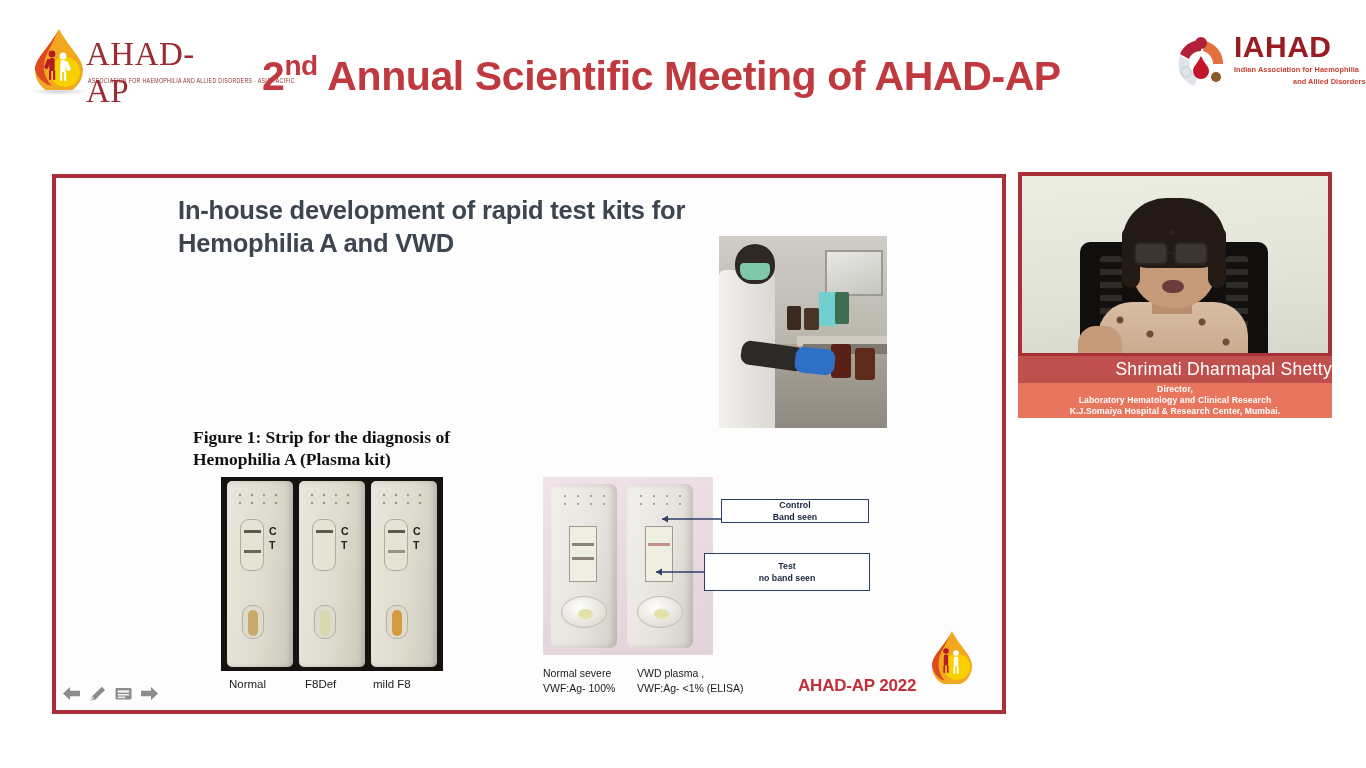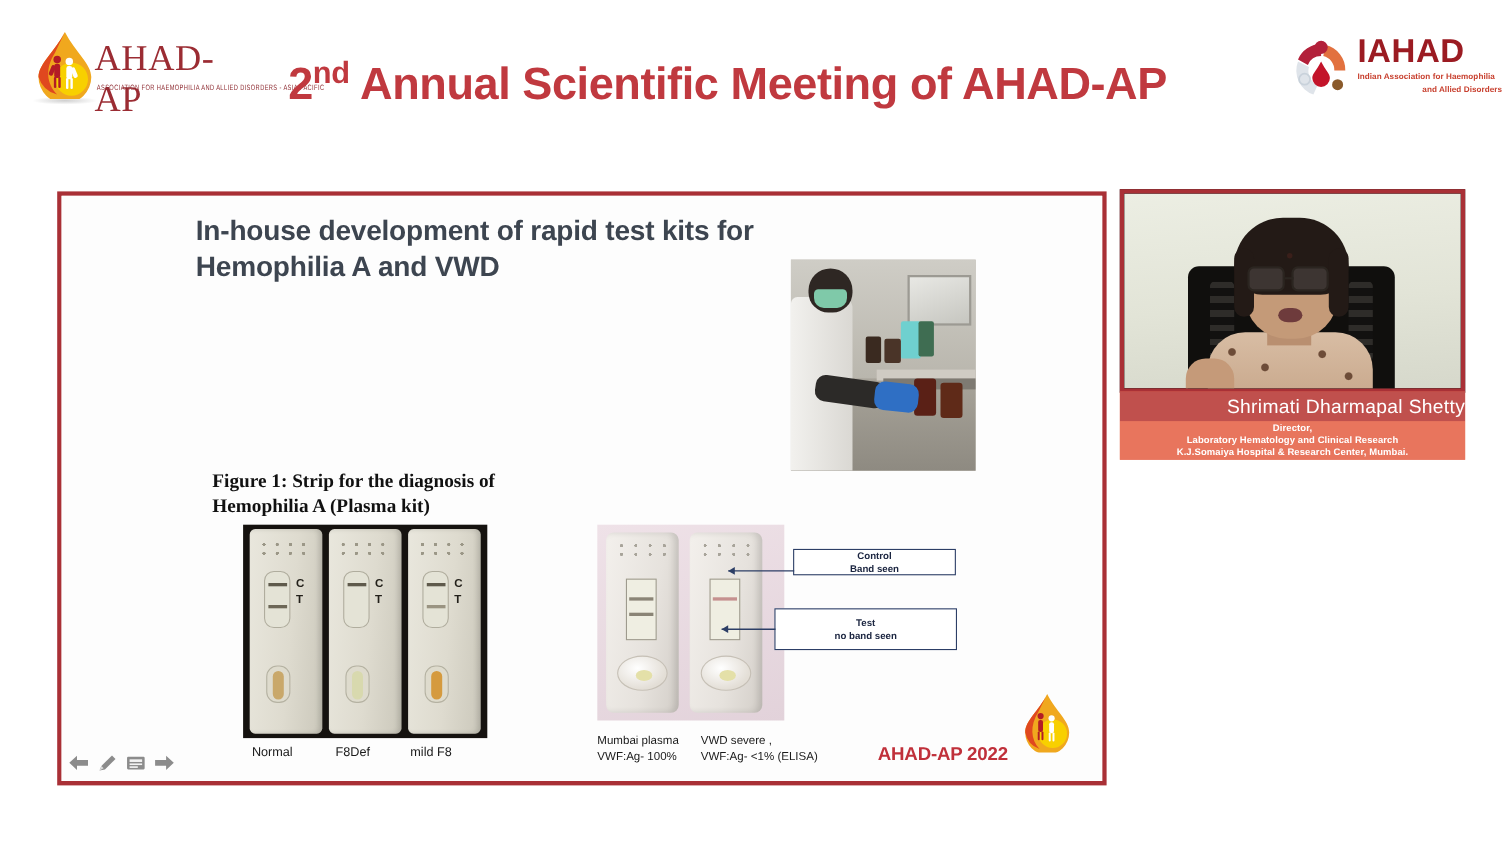--- a/index.html
+++ b/index.html
@@ -359,25 +359,25 @@
       </div>
       <svg style="position:absolute;left:596px;top:330px;width:80px;height:70px;overflow:visible">
         <path d="M70 11 L10 11" stroke="#2c3e66" stroke-width="1.3" fill="none"></path>
         <path d="M10 11 L16 7.5 L16 14.5 Z" fill="#2c3e66"></path>
         <path d="M53 64 L4 64" stroke="#2c3e66" stroke-width="1.3" fill="none"></path>
         <path d="M4 64 L10 60.5 L10 67.5 Z" fill="#2c3e66"></path>
       </svg>
 
       <div class="fig2-labels">
         <div class="f2l-col f2l-a">
-          <div>Mumbai plasma</div>
+          <div>Normal severe</div>
           <div>VWF:Ag- 100%</div>
         </div>
         <div class="f2l-col f2l-b">
-          <div>VWD severe ,</div>
+          <div>VWD plasma ,</div>
           <div>VWF:Ag- &lt;1% (ELISA)</div>
         </div>
       </div>
 
       <div class="ahad2022">
         <svg class="a22-drop" viewBox="0 0 44 54">
           <path d="M22 1 C14 17 2 25 2 36 A20 20 0 0 0 42 36 C42 25 30 17 22 1 Z" fill="#f0a81e"></path>
           <path d="M22 1 C14 17 2 25 2 36 A20 20 0 0 0 15 51 C7 42 6 30 14 17 Z" fill="#e0481f"></path>
           <circle cx="27" cy="37" r="13" fill="#f8d000"></circle>
           <g fill="#b31c25">

